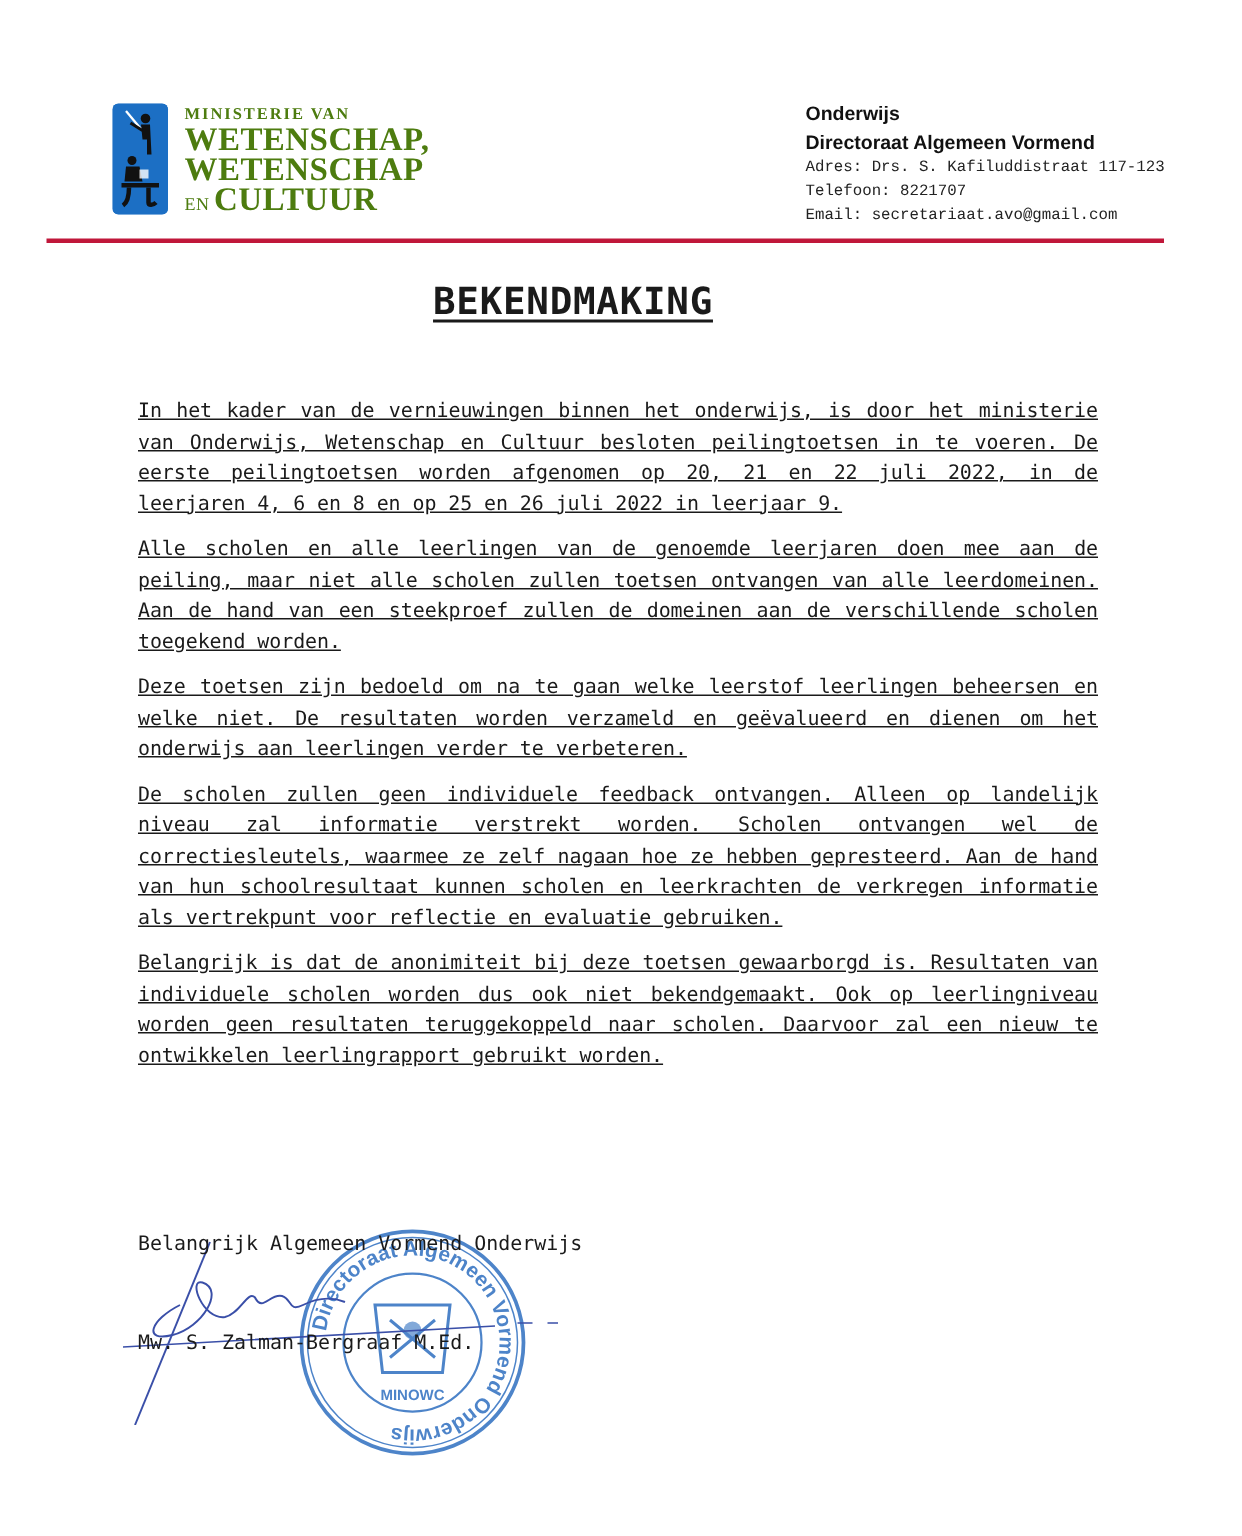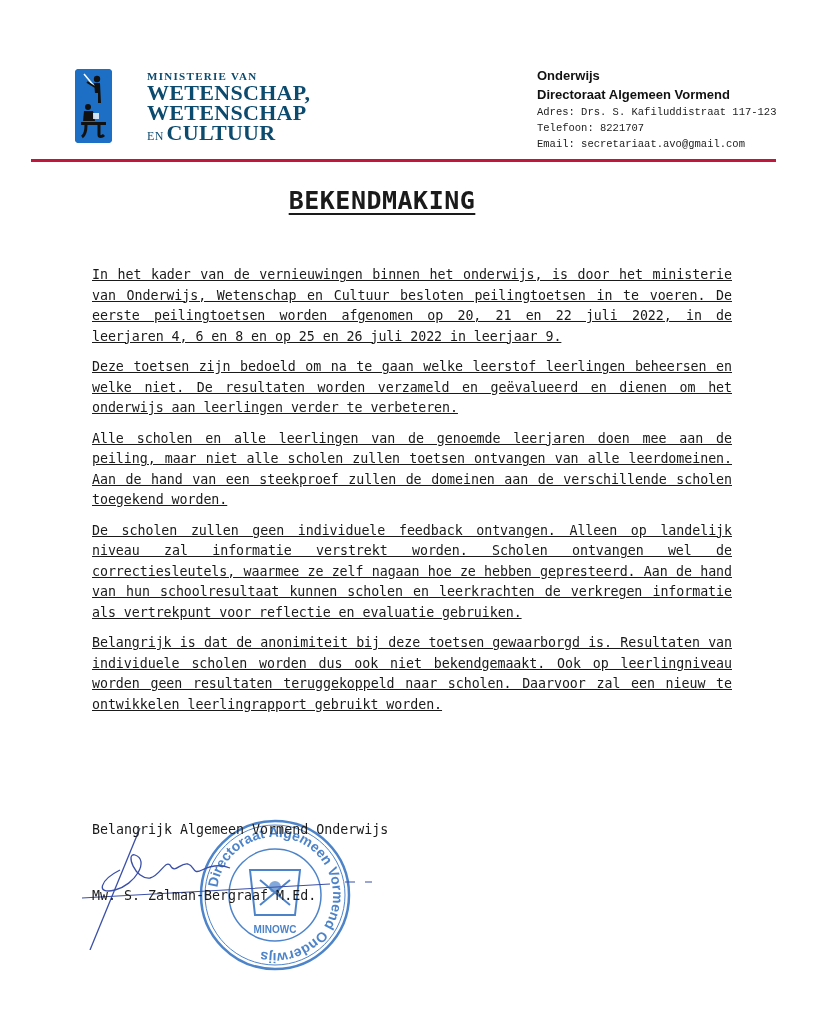--- a/index.html
+++ b/index.html
@@ -6,21 +6,21 @@
   body {
     width: 828px; height: 1024px; background: #ffffff; position: relative; overflow: hidden;
     font-family: "DejaVu Sans Mono", monospace; color: #1a1a1a;
   }
   .logo { position: absolute; left: 75px; top: 69px; width: 260px; height: 80px; }
   .logo-box {
     position: absolute; left: 0; top: 0; width: 37px; height: 74px;
     background: #1c6fc4; border-radius: 4px; overflow: hidden;
   }
   .logo-box svg { width: 37px; height: 74px; display: block; }
-  .logo-text { position: absolute; left: 48px; top: 1px; font-family: "Liberation Serif", serif; color: #0c4a6e; margin-left: 24px; }
+  .logo-text { position: absolute; left: 48px; top: 1px; font-family: "Liberation Serif", serif; color: #4d7c0f; }
   .logo-small { font-size: 11px; letter-spacing: 1.3px; font-weight: bold; line-height: 13px; }
   .logo-big { font-size: 22px; font-weight: bold; line-height: 20px; letter-spacing: 0.3px; }
   .logo-en { font-size: 12px; font-weight: normal; margin-right: 3px; }
 
   .contact { position: absolute; left: 537px; top: 66px; font-family: "Liberation Sans", sans-serif; }
   .contact .org { font-size: 13px; font-weight: bold; line-height: 19px; color: #111; }
   .contact .line { font-size: 10.5px; line-height: 16px; color: #222; font-family: Liberation Mono, monospace; }
 
   .rule { position: absolute; left: 31px; top: 159px; width: 745px; height: 3px; background: #c0173a; }
 
@@ -76,22 +76,22 @@
   <div class="line">Telefoon: 8221707</div>
   <div class="line">Email: secretariaat.avo@gmail.com</div>
 </div>
 
 <div class="rule"></div>
 
 <div class="title">BEKENDMAKING</div>
 
 <div class="body">
   <p class="para">In het kader van de vernieuwingen binnen het onderwijs, is door het ministerie van Onderwijs, Wetenschap en Cultuur besloten peilingtoetsen in te voeren. De eerste peilingtoetsen worden afgenomen op 20, 21 en 22 juli 2022, in de leerjaren 4, 6 en 8 en op 25 en 26 juli 2022 in leerjaar 9.</p>
+  <p class="para">Alle scholen en alle leerlingen van de genoemde leerjaren doen mee aan de peiling, maar niet alle scholen zullen toetsen ontvangen van alle leerdomeinen. Aan de hand van een steekproef zullen de domeinen aan de verschillende scholen toegekend worden.</p>
   <p class="para">Deze toetsen zijn bedoeld om na te gaan welke leerstof leerlingen beheersen en welke niet. De resultaten worden verzameld en geëvalueerd en dienen om het onderwijs aan leerlingen verder te verbeteren.</p>
-  <p class="para">Alle scholen en alle leerlingen van de genoemde leerjaren doen mee aan de peiling, maar niet alle scholen zullen toetsen ontvangen van alle leerdomeinen. Aan de hand van een steekproef zullen de domeinen aan de verschillende scholen toegekend worden.</p>
   <p class="para">De  scholen zullen geen individuele feedback ontvangen. Alleen op landelijk niveau zal informatie verstrekt worden. Scholen ontvangen wel de correctiesleutels, waarmee ze zelf nagaan hoe ze hebben gepresteerd. Aan de hand van hun schoolresultaat kunnen scholen en leerkrachten de verkregen informatie als vertrekpunt voor reflectie en evaluatie gebruiken.</p>
   <p class="para">Belangrijk is dat de anonimiteit bij deze toetsen gewaarborgd is. Resultaten van individuele scholen worden dus ook niet bekendgemaakt. Ook op leerlingniveau worden geen resultaten teruggekoppeld naar scholen. Daarvoor zal een nieuw te ontwikkelen leerlingrapport gebruikt worden.</p>
 </div>
 
 <svg class="stamp" viewBox="0 0 160 160">
   <defs>
     <path id="stampArc" d="M80,80 m-58,0 a58,58 0 1,1 116,0 a58,58 0 1,1 -116,0"></path>
   </defs>
   <circle cx="80" cy="80" r="74" fill="none" stroke="#2f6fc0" stroke-width="2.5"></circle>
   <circle cx="80" cy="80" r="70" fill="none" stroke="#2f6fc0" stroke-width="1"></circle>

